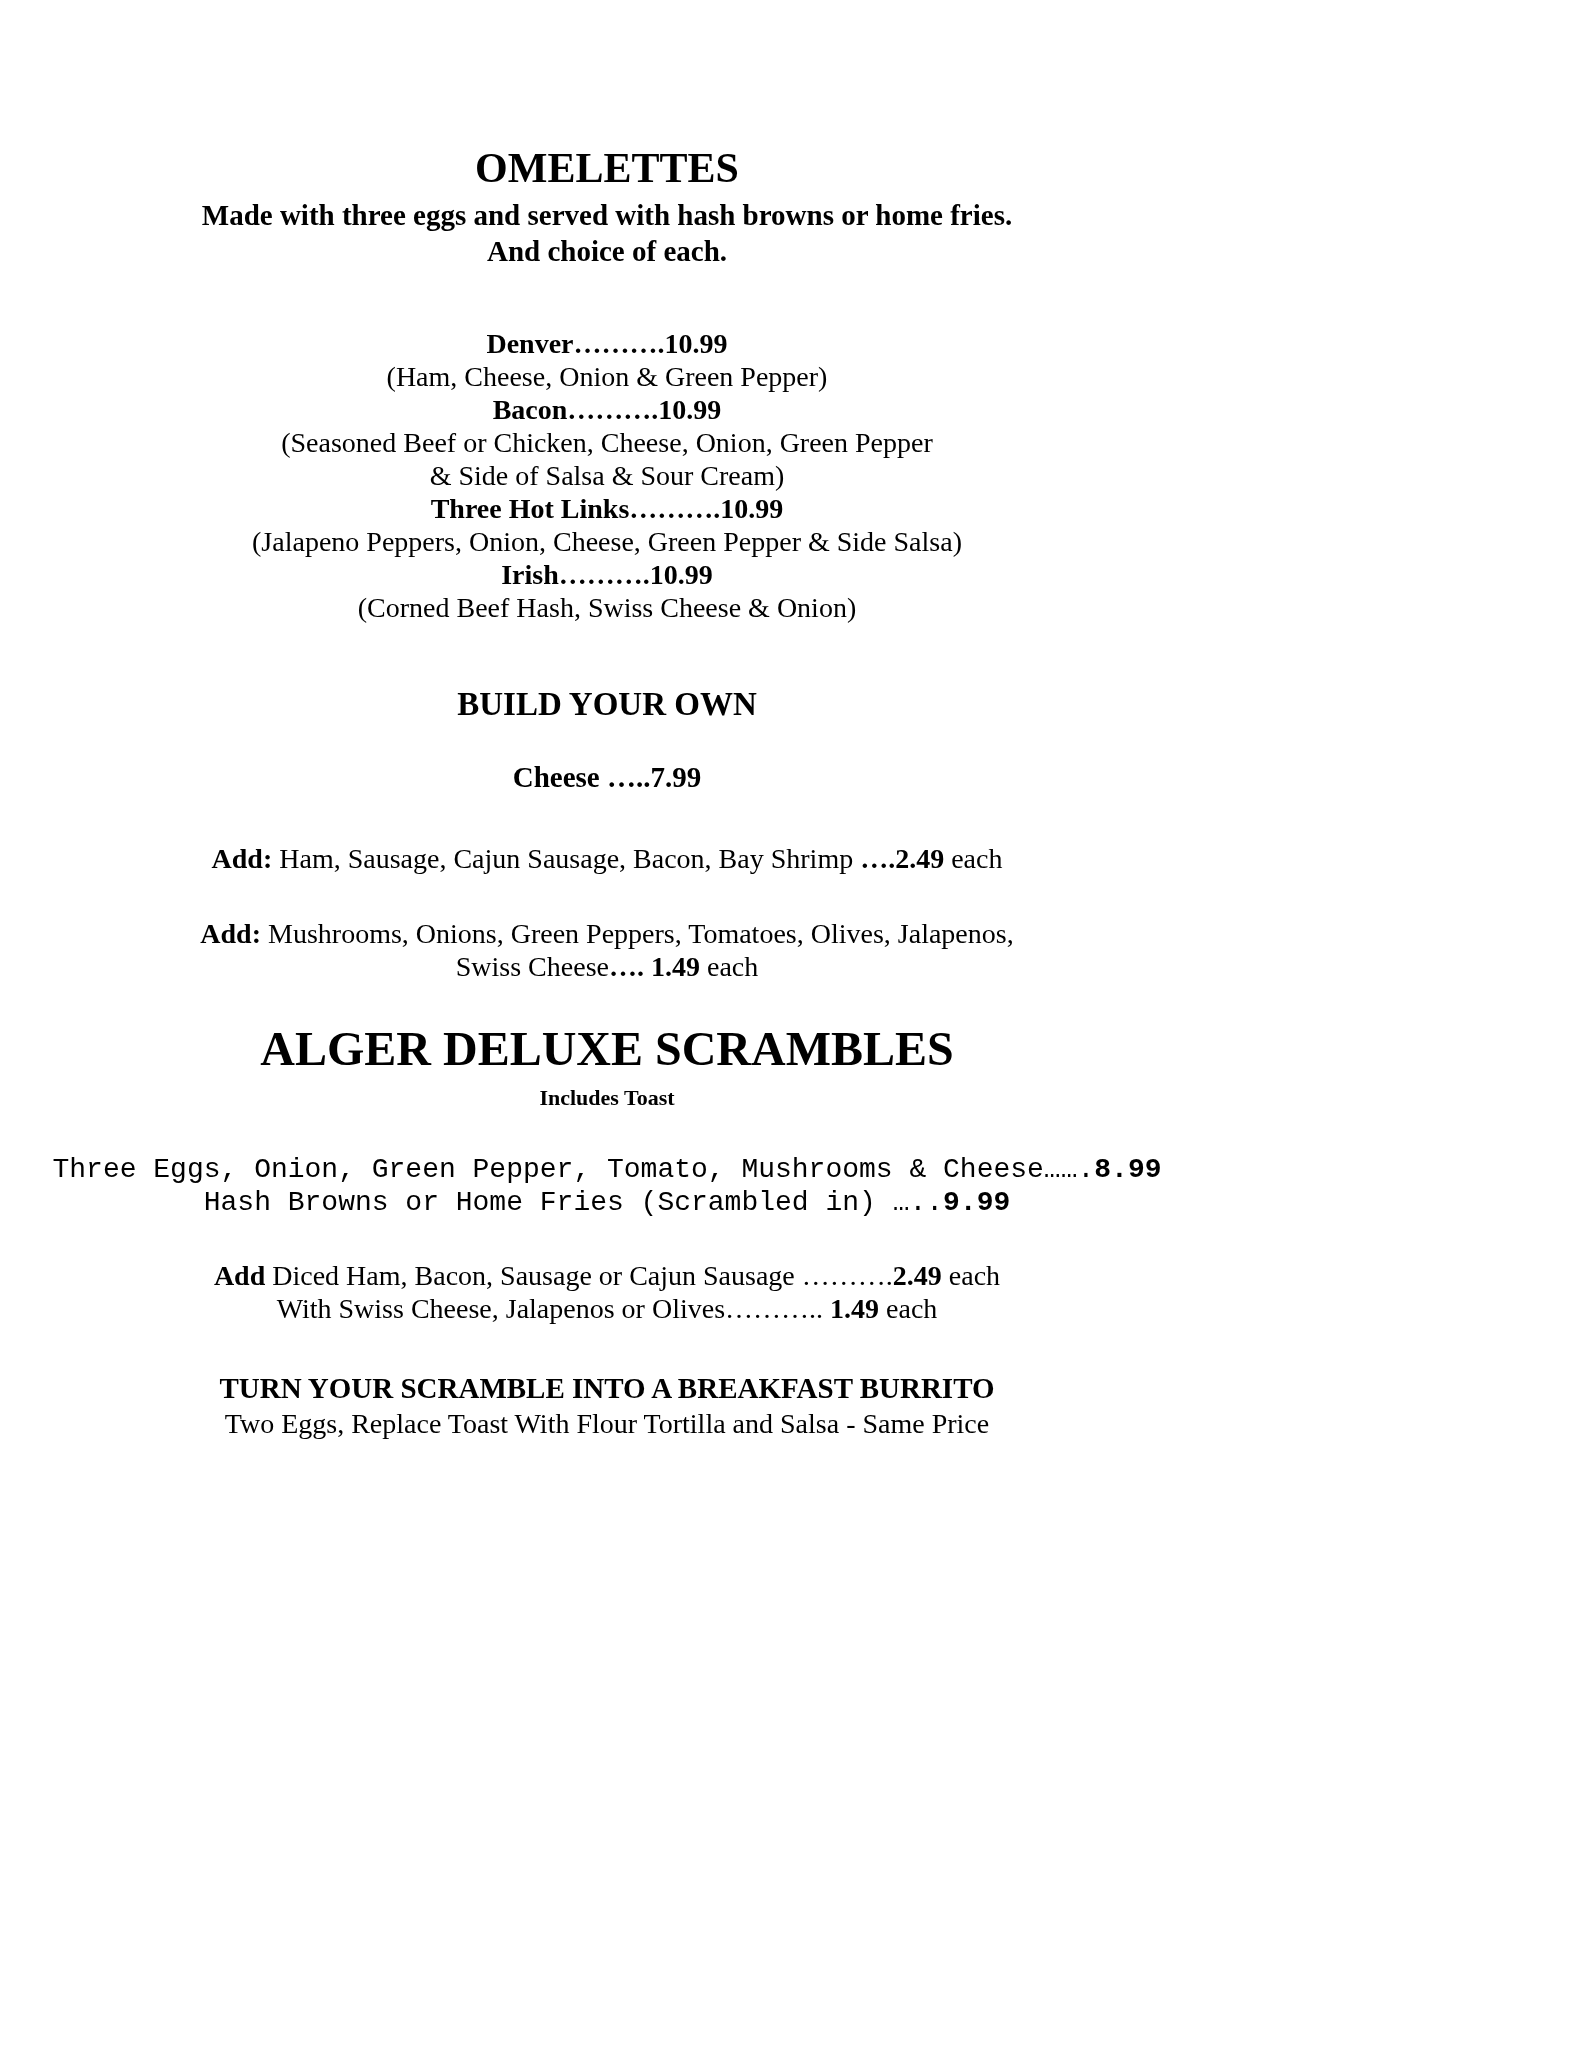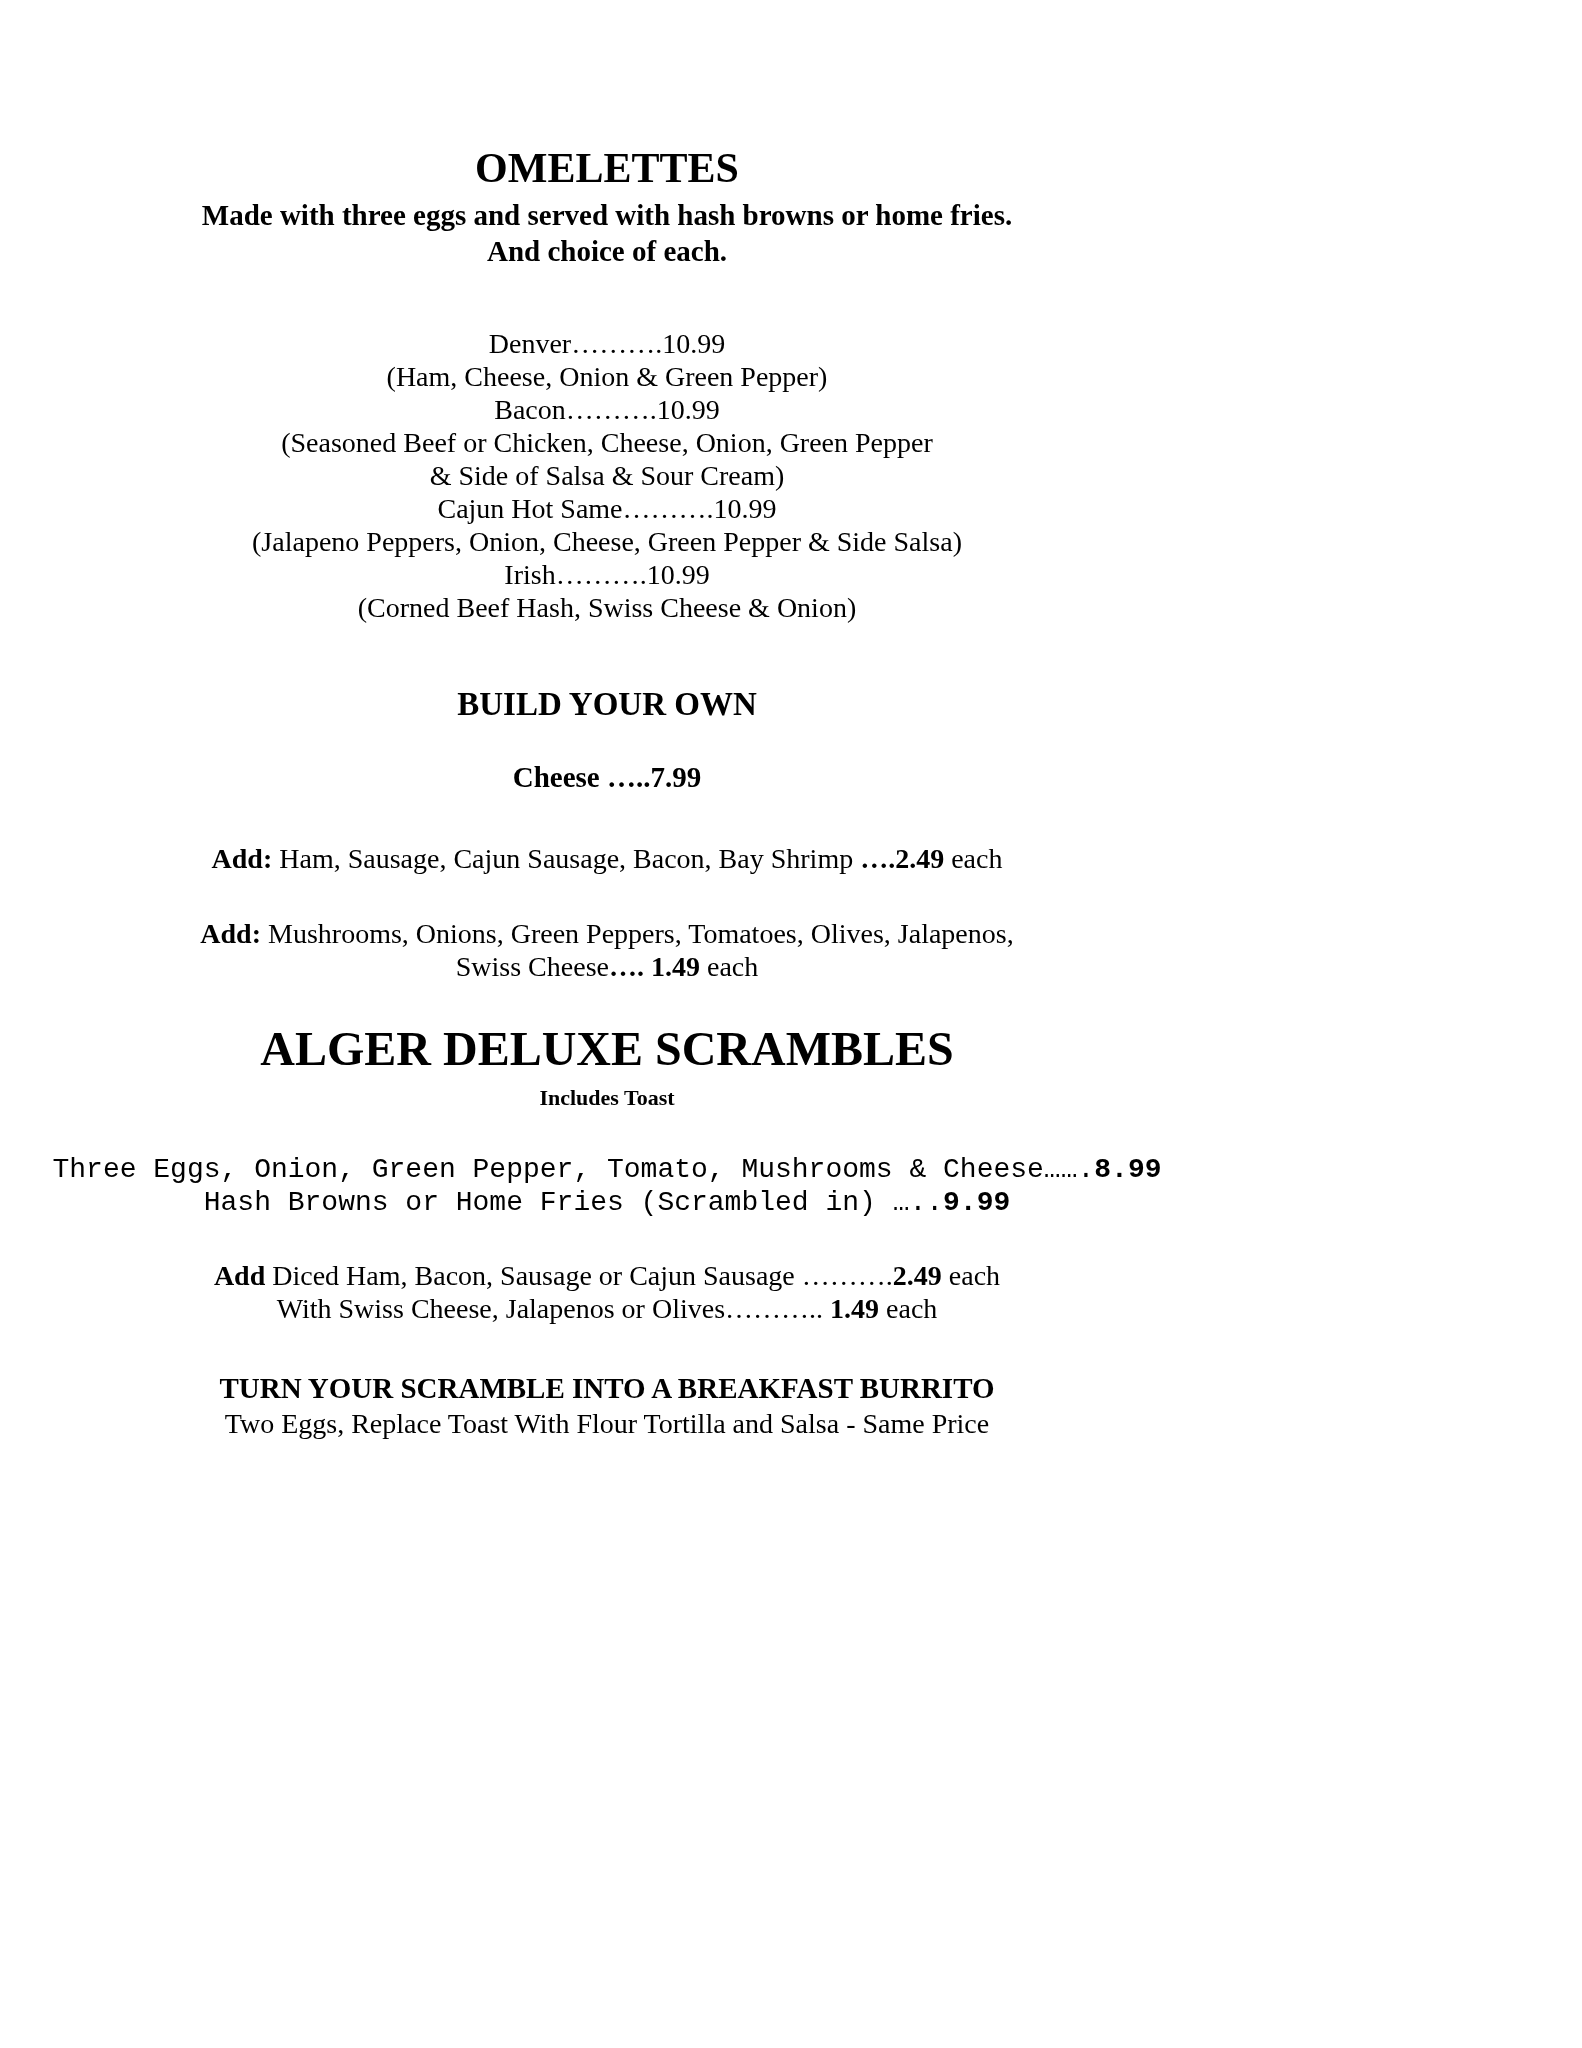--- a/index.html
+++ b/index.html
@@ -24,21 +24,21 @@
     font-weight: bold;
     line-height: 1.1;
     margin: 0 0 6px 0;
   }
   .subtitle-line {
     font-size: 29px;
     font-weight: bold;
     line-height: 36px;
   }
   .omelette-list { margin-top: 58px; }
-  .item-name { font-weight: normal; }
+  .item-name { font-weight: bold; }
   .h-build {
     font-size: 33px;
     font-weight: bold;
     line-height: 1.1;
     margin: 62px 0 0 0;
   }
   .cheese-line {
     margin-top: 38px;
     font-size: 29px;
     font-weight: bold;
@@ -80,21 +80,21 @@
     <div class="subtitle-line">And choice of each.</div>
 
     <div class="omelette-list">
       <div class="line item-name">Denver……….10.99</div>
       <div class="line">(Ham, Cheese, Onion &amp; Green Pepper)</div>
 
       <div class="line item-name">Bacon……….10.99</div>
       <div class="line">(Seasoned Beef or Chicken, Cheese, Onion, Green Pepper</div>
       <div class="line">&amp; Side of Salsa &amp; Sour Cream)</div>
 
-      <div class="line item-name">Cajun Hot Same……….10.99</div>
+      <div class="line item-name">Three Hot Links……….10.99</div>
       <div class="line">(Jalapeno Peppers, Onion, Cheese, Green Pepper &amp; Side Salsa)</div>
 
       <div class="line item-name">Irish……….10.99</div>
       <div class="line">(Corned Beef Hash, Swiss Cheese &amp; Onion)</div>
     </div>
 
     <div class="h-build">BUILD YOUR OWN</div>
 
     <div class="cheese-line">Cheese …..7.99</div>
 

